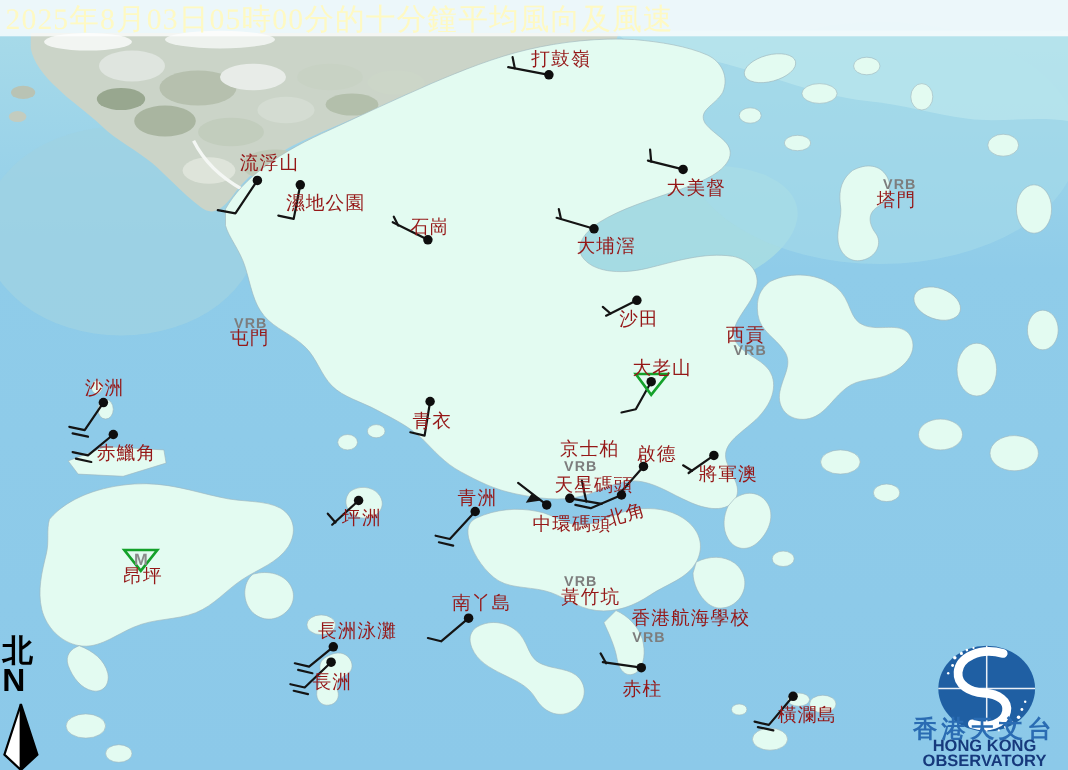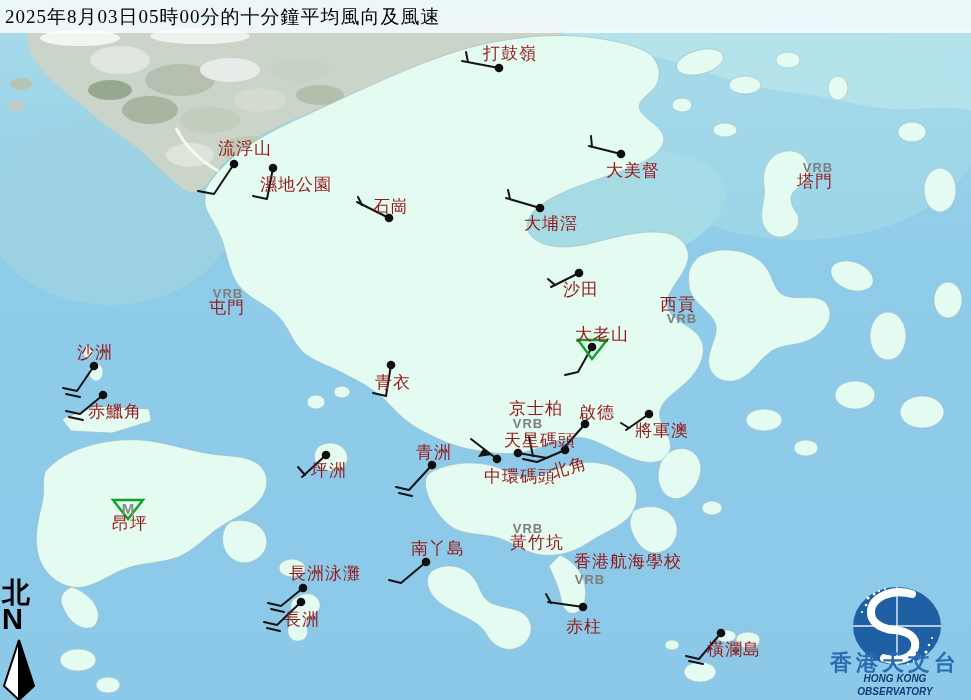--- a/index.html
+++ b/index.html
@@ -6,21 +6,21 @@
   #app{position:relative;width:971px;height:700px;overflow:hidden;
        font-family:"Liberation Sans",sans-serif;}
   #mapsvg{position:absolute;left:0;top:0;}
   #titlebar{
     position:absolute;left:0;top:0;width:971px;height:33px;
     background:rgba(255,255,255,0.78);
     display:flex;align-items:center;z-index:5;
   }
   #titletext{
     font-family:"Liberation Serif","DejaVu Serif",serif;
-    font-size:19px;color:#000000;padding-left:5px;letter-spacing:1px;
+    font-size:27px;color:#fef9c3;padding-left:5px;letter-spacing:1px;
     white-space:nowrap;
   }
   .stationlabel{
     font-family:"Liberation Serif","DejaVu Serif",serif;
     font-size:17px;letter-spacing:1px;
   }
   .vrbtext{
     font-family:"Liberation Sans","DejaVu Sans",sans-serif;
     font-weight:bold;font-size:13px;letter-spacing:1px;
   }
@@ -33,21 +33,21 @@
     font-family:"Liberation Sans",sans-serif;
     font-size:29px;font-weight:900;color:#000;line-height:26px;
   }
   #hko-logo{position:absolute;right:6px;bottom:2px;width:140px;text-align:center;z-index:6;}
   #logo-zh{
     font-family:"Liberation Serif","DejaVu Serif",serif;
     font-size:22px;font-weight:bold;letter-spacing:4px;line-height:18px;
   }
   #logo-en{
     font-family:"Liberation Sans",sans-serif;
-    font-size:10px;font-weight:bold;letter-spacing:0px;line-height:13px;font-style:italic;
+    font-size:15px;font-weight:bold;letter-spacing:0px;line-height:13px;
   }
 </style>
 </head>
 <body>
 
 <div id="app">
 
   <svg id="mapsvg" width="971" height="700" viewBox="0 0 971 700">
     <defs>
       <linearGradient id="seaGrad" x1="0" y1="0" x2="0" y2="1">

